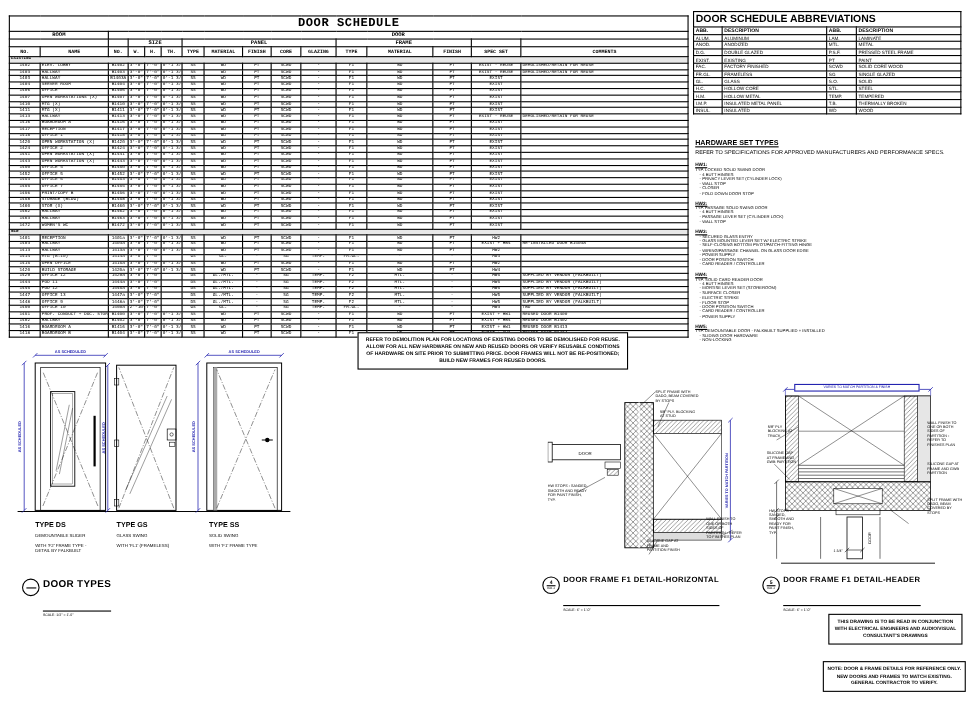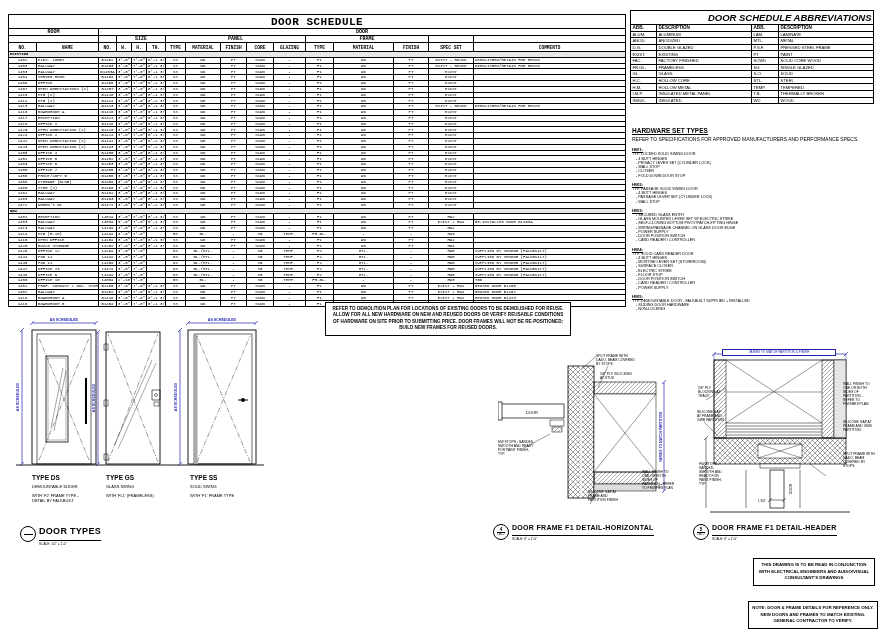--- a/index.html
+++ b/index.html
@@ -16,21 +16,21 @@
   .sched .grp th{font-size:5px;height:6px;font-weight:bold;}
   .sched .cols th{font-size:4.5px;height:8px;font-weight:bold;}
   .sched tbody td{font-size:4px;height:4.8px;line-height:1.05;}
   .sched tbody td:nth-child(2),.sched tbody td:nth-child(16){text-align:left;}
   .sched tr.section-row td{text-align:left;font-weight:bold;background:#e8e8e8;font-size:3.8px;}
 
   
   .abbr{position:absolute;left:630px;top:10px;width:243px;table-layout:fixed;border:1.4px solid #000;}
   .abbr th,.abbr td{border:0.5px solid #000;padding:0 1.5px;font-size:4.2px;height:5.6px;
                     text-align:left;white-space:nowrap;overflow:hidden;}
-  .abbr .title-row th{font-size:9.5px;font-weight:bold;text-align:right;height:13px;font-style:italic;}
+  .abbr .title-row th{font-size:9.5px;font-weight:bold;text-align:left;height:13px;}
   .abbr .cols th{font-weight:bold;font-size:4.6px;}
 
   
   .hw{position:absolute;left:632px;top:127px;width:238px;}
   .hw-title{font-size:6.5px;font-weight:bold;text-decoration:underline;}
   .hw-intro{font-size:5px;line-height:1.25;margin-top:2px;margin-bottom:5px;}
   .hw-set{margin-bottom:4px;}
   .hw-label{font-size:4.3px;font-weight:bold;text-decoration:underline;}
   .hw-set-intro{font-size:3.8px;line-height:1.12;}
   .hw-item{font-size:3.8px;line-height:1.12;padding-left:4px;}
@@ -49,21 +49,21 @@
   .dt-desc{font-size:4px;margin-top:2.5px;}
   .dt-note{font-size:4px;margin-top:4px;width:58px;line-height:1.3;}
 
   
   .viewtitle{position:absolute;display:flex;align-items:flex-start;gap:3px;}
   .vt-circle{width:14px;height:14px;border:1px solid #000;border-radius:50%;display:flex;
              flex-direction:column;align-items:center;justify-content:center;line-height:1;flex:none;background:#fff;}
   .vt-num{font-size:4.6px;font-weight:bold;}
   .vt-sheet{font-size:2.6px;border-top:0.5px solid #000;padding-top:0.5px;}
   .vt-col{display:flex;flex-direction:column;}
-  .vt-title{font-size:7px;font-weight:bold;border-bottom:1.2px solid #000;padding-bottom:4px;letter-spacing:0.3px;}
+  .vt-title{font-size:7px;font-weight:bold;border-bottom:1.2px solid #000;padding-bottom:19px;letter-spacing:0.3px;}
   .vt-title-lg{font-size:9px;border-bottom:1.5px solid #000;}
   .vt-scale{font-size:3.2px;margin-top:1px;}
 
   
   .ann{position:absolute;font-size:3.4px;line-height:1.18;width:40px;}
   .ann-blue{color:var(--blue);border:0.5px solid var(--blue);background:#fff;text-align:center;
             font-size:3.2px;padding:0.5px 1px;}
   svg{display:block;}
 </style>
 </head>

